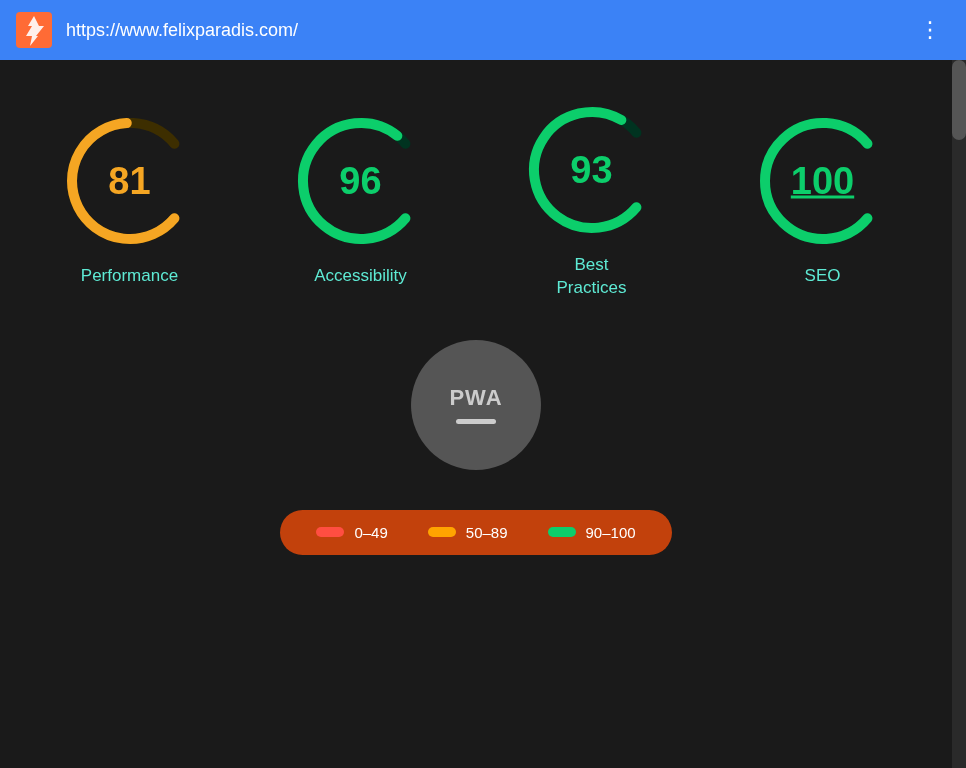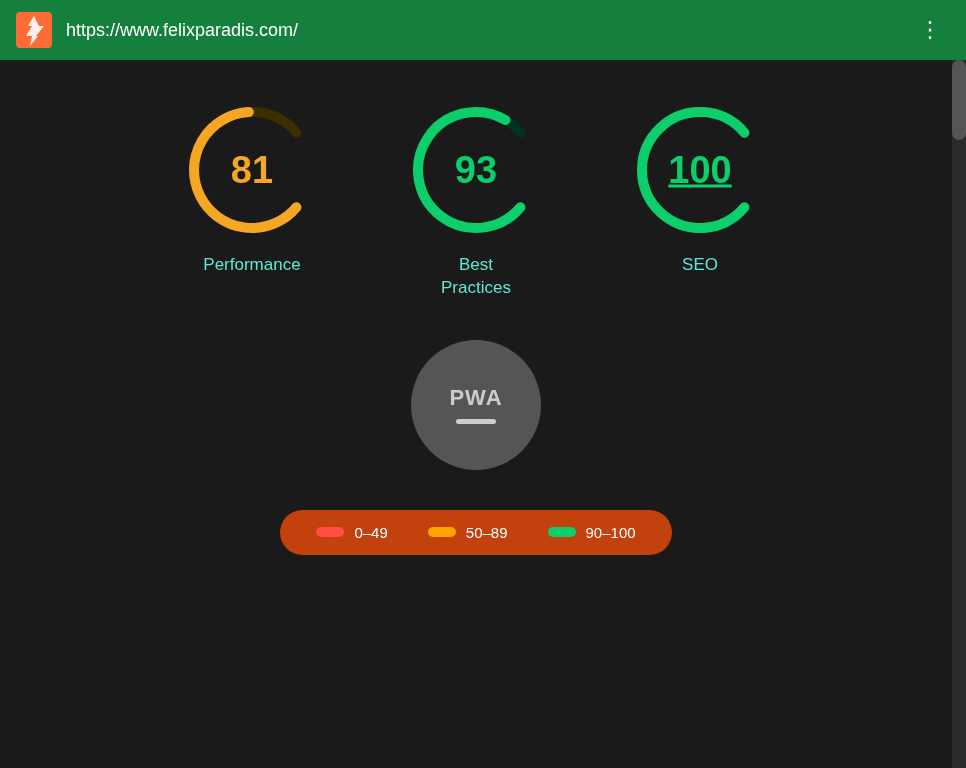--- a/index.html
+++ b/index.html
@@ -7,21 +7,21 @@
     body {
       width: 966px;
       height: 768px;
       background: #1a1a1a;
       font-family: -apple-system, BlinkMacSystemFont, 'Segoe UI', sans-serif;
       overflow: hidden;
     }
 
     
     .topbar {
-      background: #15803d;
+      background: #3b82f6;
       height: 60px;
       display: flex;
       align-items: center;
       padding: 0 16px;
       gap: 14px;
     }
 
     .topbar-icon {
       width: 36px;
       height: 36px;
@@ -64,23 +64,23 @@
       display: flex;
       flex-direction: column;
       align-items: center;
       gap: 30px;
       width: 952px;
     }
 
     
     .score-row {
       display: flex;
-      gap: 4px;
+      gap: 12px;
       justify-content: center;
-      align-items: flex-start;
+      align-items: center;
       width: 100%;
     }
 
     .score-item {
       display: flex;
       flex-direction: column;
       align-items: center;
       width: 220px;
       gap: 14px;
     }
@@ -207,20 +207,30 @@
     <path d="M 66.76235271039648 12.0904356774451 A 58 58 0 1 0 114.43057770090073 107.28168136181927" fill="none" stroke="#f5a623" stroke-width="10" stroke-linecap="round"></path>
   </svg>
           <span class="gauge-number" style="color: rgb(245, 166, 35);">81</span>
         </div>
         <div class="score-label">Performance</div>
       </div>
       <div class="score-item">
         <div class="gauge-container">
           <svg width="140" height="140" viewBox="0 0 140 140">
     <path d="M 114.43057770090071 32.718318638180705 A 58 58 0 1 0 114.43057770090073 107.28168136181927" fill="none" stroke="#003320" stroke-width="10" stroke-linecap="round"></path>
+    <path d="M 106.34302105913872 24.798398033974514 A 58 58 0 1 0 114.43057770090073 107.28168136181927" fill="none" stroke="#0cce6b" stroke-width="10" stroke-linecap="round"></path>
+  </svg>
+          <span class="gauge-number" style="color: rgb(12, 206, 107);">96</span>
+        </div>
+        <div class="score-label">Accessibility</div>
+      </div>
+      <div class="score-item">
+        <div class="gauge-container">
+          <svg width="140" height="140" viewBox="0 0 140 140">
+    <path d="M 114.43057770090071 32.718318638180705 A 58 58 0 1 0 114.43057770090073 107.28168136181927" fill="none" stroke="#003320" stroke-width="10" stroke-linecap="round"></path>
     <path d="M 99.34995831902754 19.974207185979083 A 58 58 0 1 0 114.43057770090073 107.28168136181927" fill="none" stroke="#0cce6b" stroke-width="10" stroke-linecap="round"></path>
   </svg>
           <span class="gauge-number" style="color: rgb(12, 206, 107);">93</span>
         </div>
         <div class="score-label">Best<br>Practices</div>
       </div>
       <div class="score-item">
         <div class="gauge-container">
           <svg width="140" height="140" viewBox="0 0 140 140">
     <path d="M 114.43057770090071 32.718318638180705 A 58 58 0 1 0 114.43057770090073 107.28168136181927" fill="none" stroke="#003320" stroke-width="10" stroke-linecap="round"></path>

